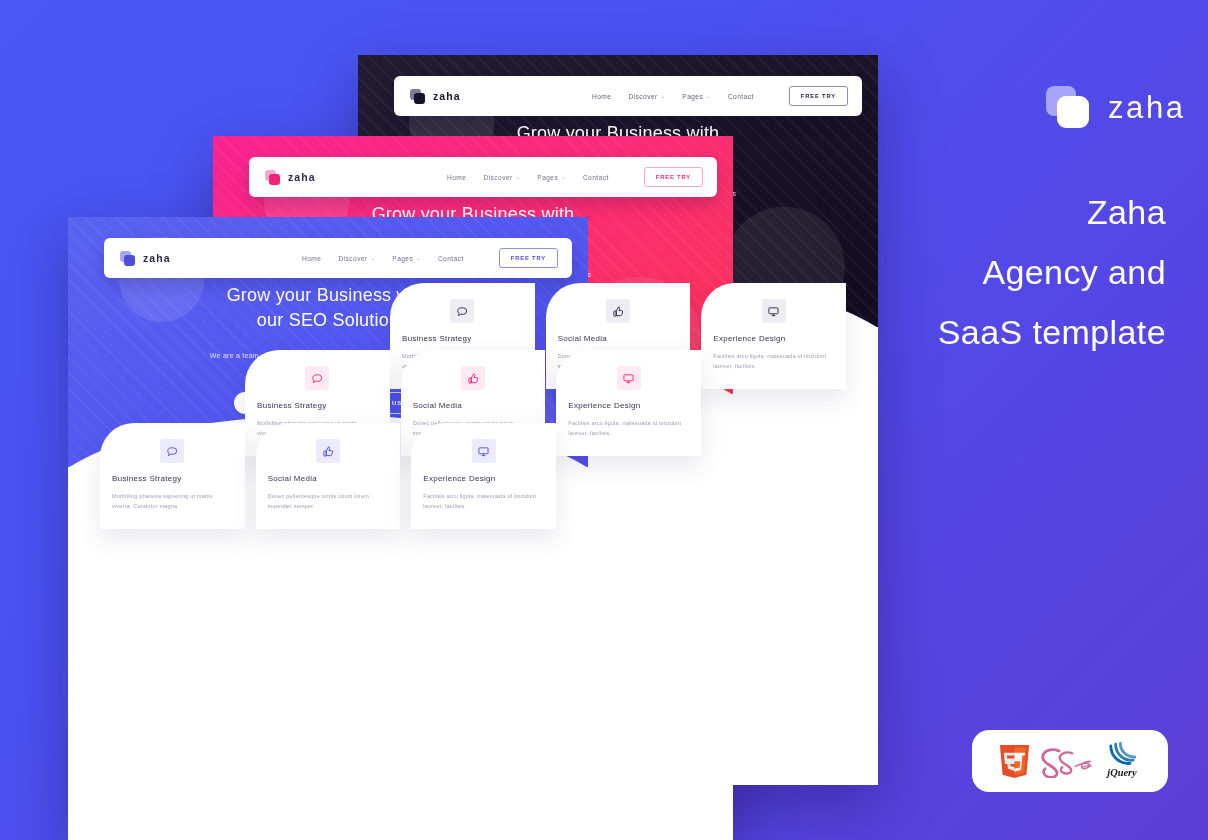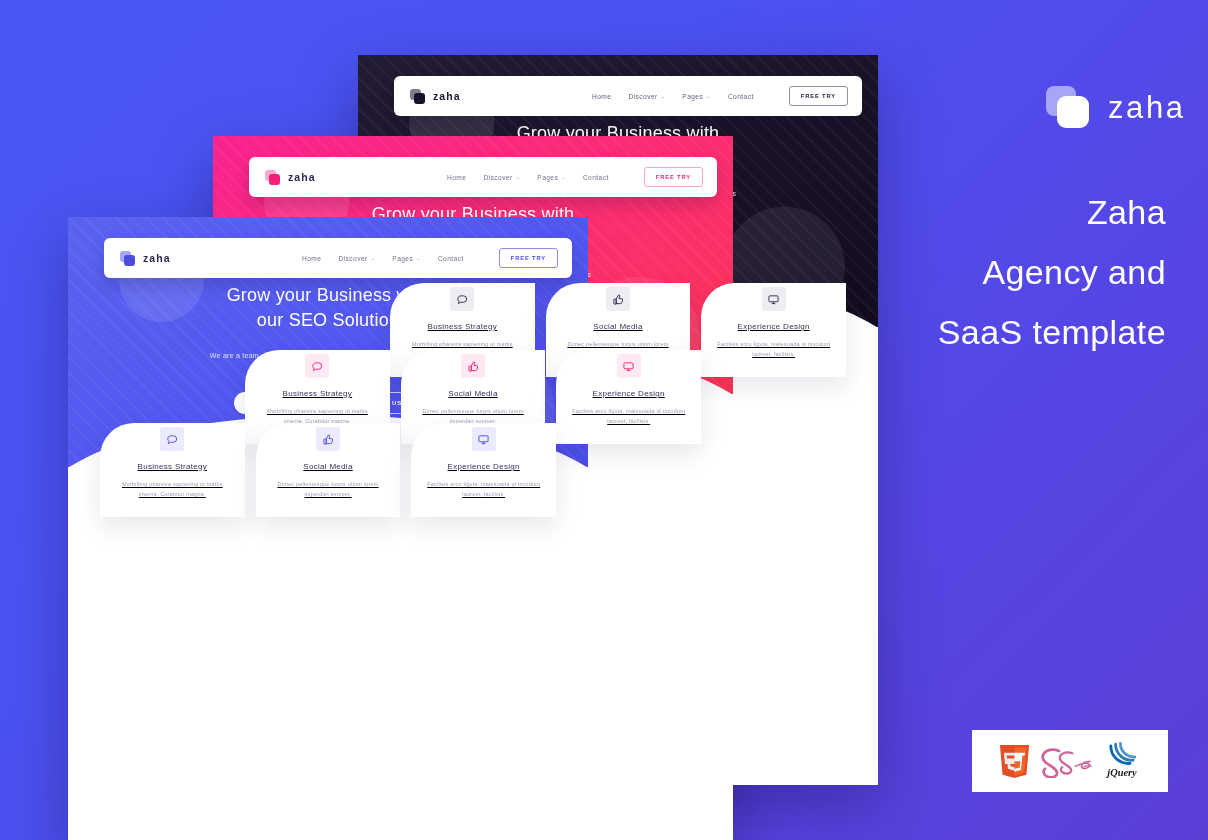--- a/index.html
+++ b/index.html
@@ -47,21 +47,21 @@
     line-height: 60px;
     letter-spacing: 0.4px;
   }
   #promo-title .ln { display: block; }
 
   #tech-badges {
     position: absolute;
     left: 972px; top: 730px;
     width: 196px; height: 62px;
     background: #ffffff;
-    border-radius: 0;
+    border-radius: 17px;
     display: flex; align-items: center; justify-content: space-around;
     padding: 0 24px;
   }
   .badge { display: flex; align-items: center; justify-content: center; }
 
   
   .mock {
     position: absolute;
     overflow: hidden;
     background: #ffffff;
@@ -152,24 +152,22 @@
     left: 32px; right: 32px;
     display: flex; gap: 11px;
   }
   #mock-blue .cards{ top: 206px; }
   #mock-pink .cards{ top: 214px; }
   #mock-dark .cards{ top: 228px; }
   .card {
     flex: 1;
     background:#fff;
     border-radius: 34px 0 0 0;
-    padding: 4px 12px 18px;
-    text-align: center;
+    padding: 16px 12px 18px;
     box-shadow: 0 10px 24px rgba(25,15,70,.10);
-    text-decoration: underline;
   }
   .card-icon {
     width: 24px; height: 24px; border-radius: 3px;
     margin: 0 auto 11px;
     display:flex; align-items:center; justify-content:center;
   }
   #mock-blue .card-icon{background:#eceaff}
   #mock-pink .card-icon{background:#ffe9f2}
   #mock-dark .card-icon{background:#ededf3}
   .card-title { font-size: 8px; color:#32335c; letter-spacing:.3px; margin-bottom: 8px; }

